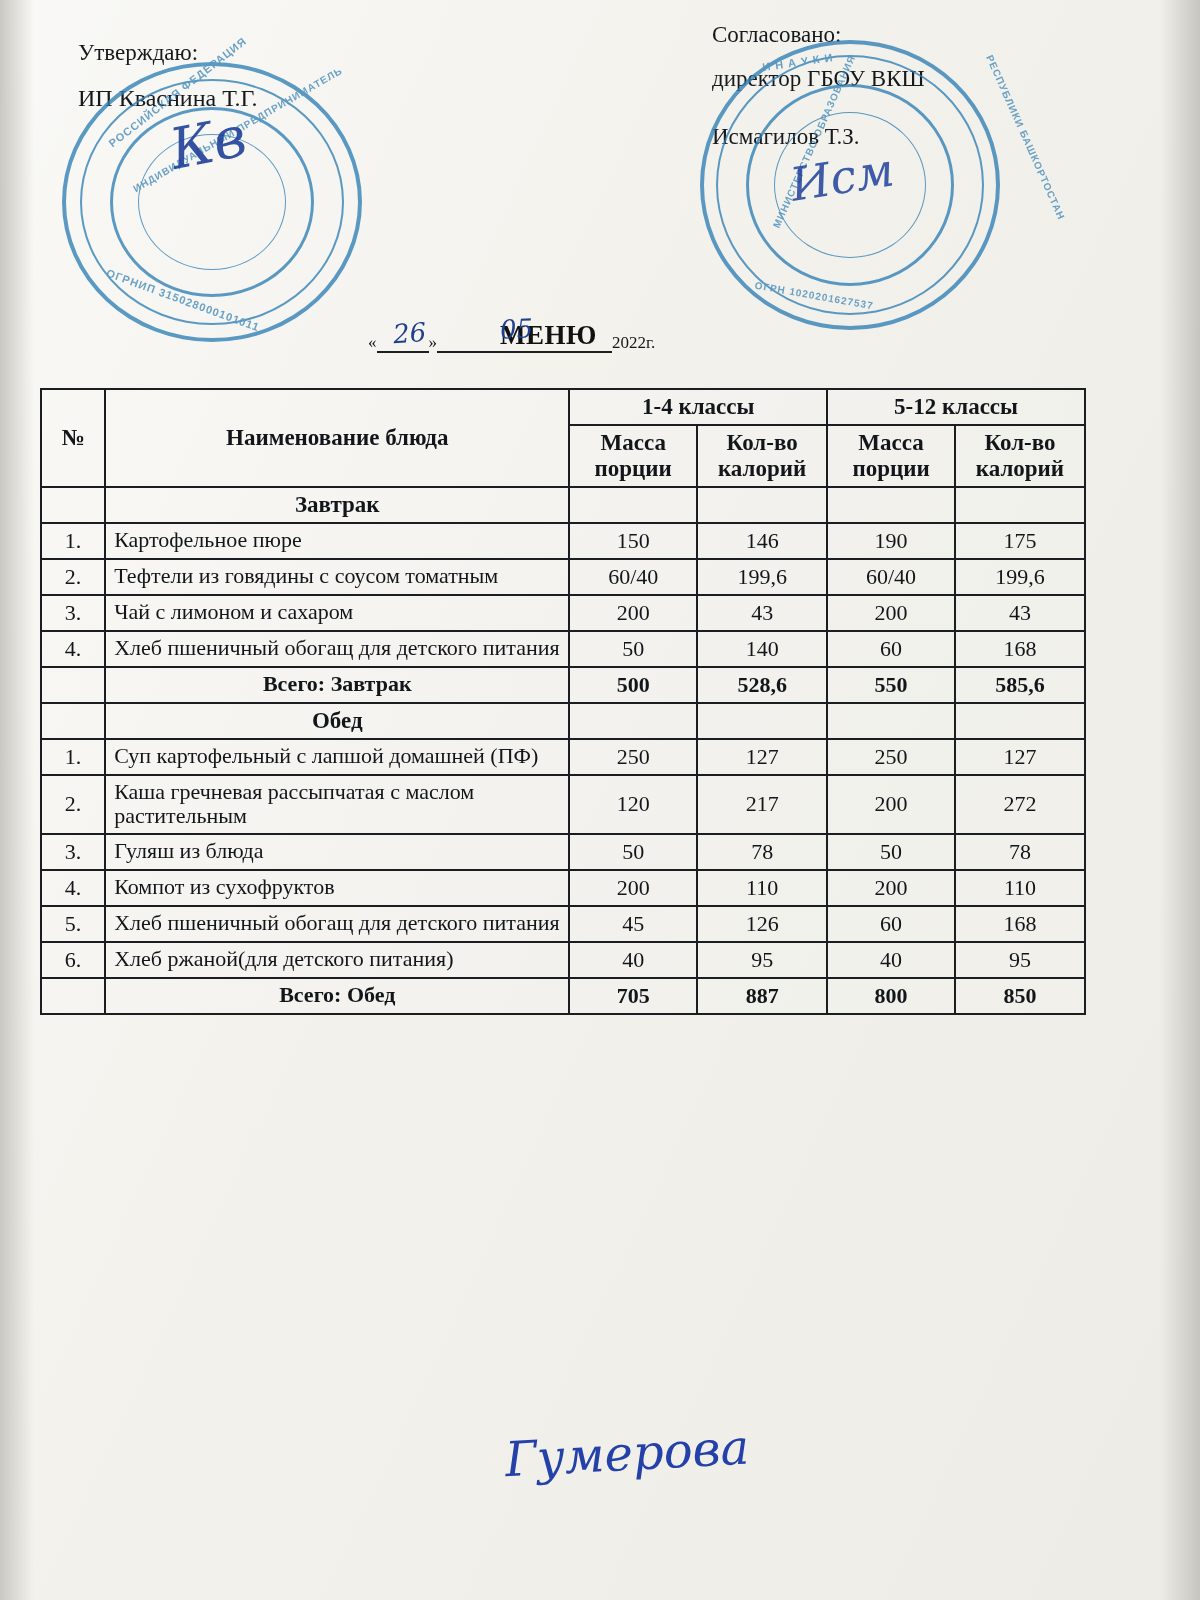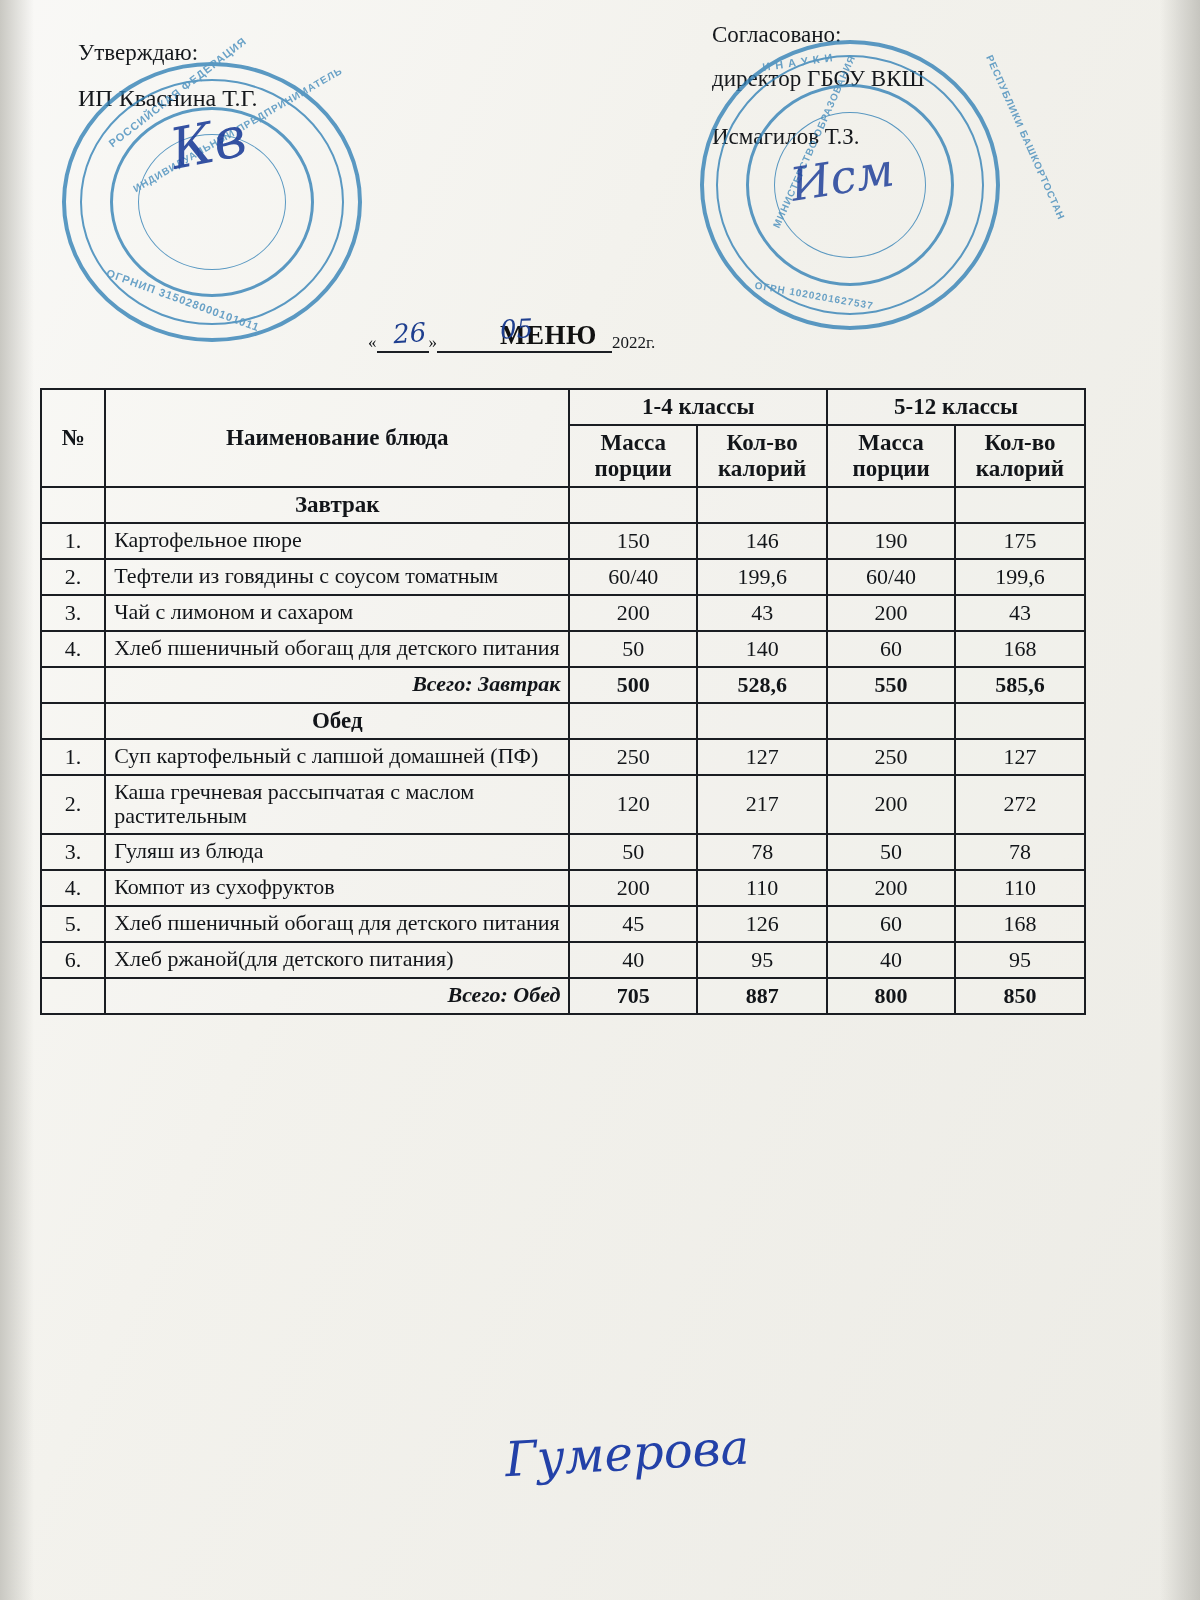--- a/index.html
+++ b/index.html
@@ -217,21 +217,21 @@
   td.val { text-align: center; font-size: 22px; }
 
   tr.section td {
     text-align: center;
     font-weight: bold;
     font-size: 23px;
     margin-top: 44px;
   }
   tr.section td.name { text-align: center; }
   tr.total td { font-weight: bold; }
-  tr.total td.name { text-align: right; padding-left: 8px; font-style: italic; }
+  tr.total td.name { text-align: center; padding-left: 8px; }
 
   .buffet {
     position: absolute;
     left: 345px;
     top: 1452px;
     font-size: 26px;
     color: #14171b;
     white-space: nowrap;
   }
   .buffet .blank-sign {

